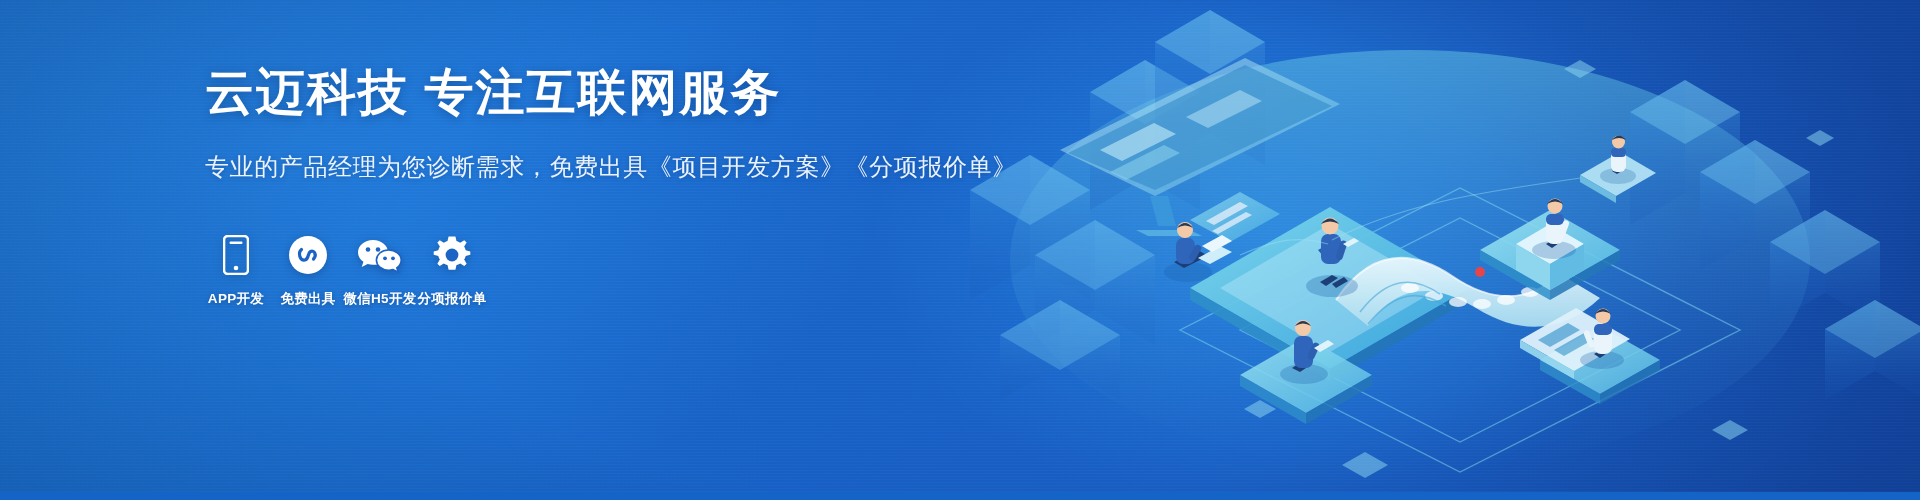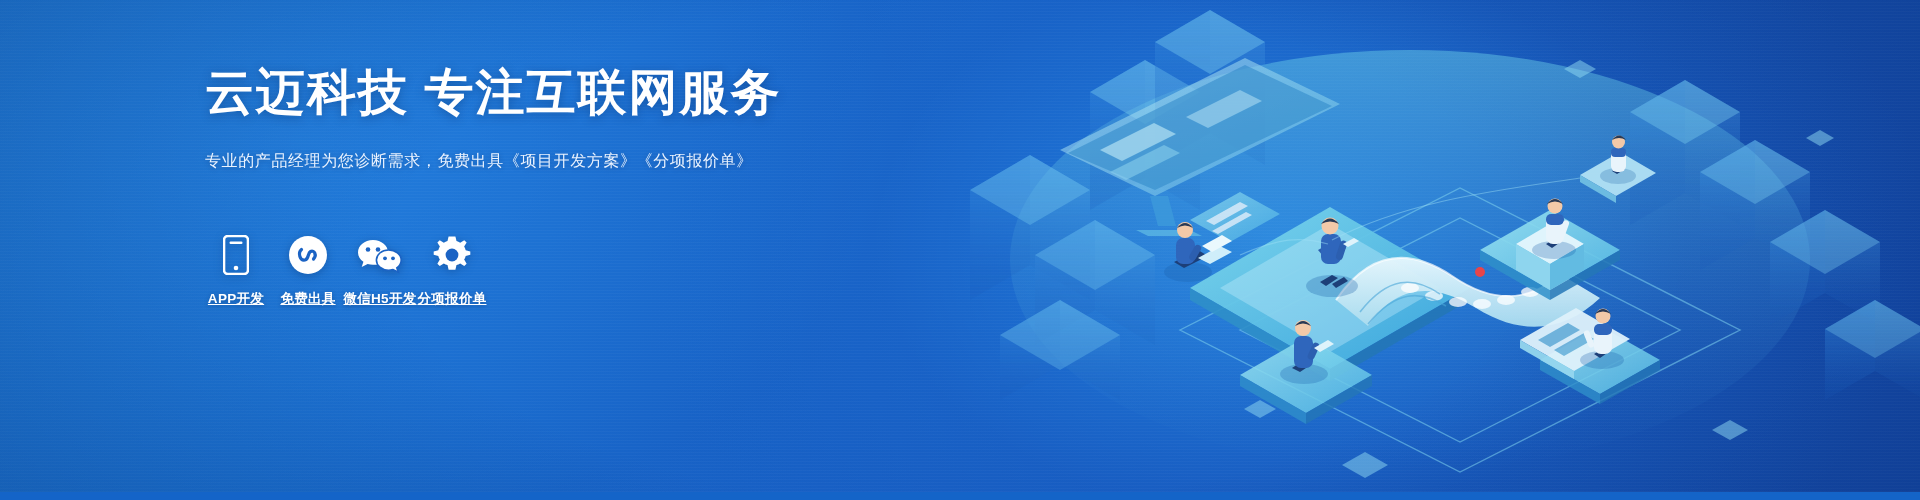--- a/index.html
+++ b/index.html
@@ -43,21 +43,21 @@
     font-size:49px;
     font-weight:bold;
     letter-spacing:2px;
     line-height:1.18;
     text-shadow:0 2px 10px rgba(3,38,90,0.35);
     white-space:nowrap;
   }
   #subcopy {
     margin-top:26px;
     color:#eaf3ff;
-    font-size:16px;
+    font-size:24px;
     line-height:1.62;
     letter-spacing:0.6px;
     font-weight:400;
     text-shadow:0 1px 5px rgba(3,38,90,0.30);
   }
   .subline { white-space:nowrap; }
 
   
   #services {
     position:absolute;
@@ -79,21 +79,20 @@
   }
   .svc-icon svg { display:block; filter:drop-shadow(0 2px 4px rgba(3,38,90,0.30)); }
   .svc-label {
     margin-top:12px;
     color:#ffffff;
     font-size:13.5px;
     font-weight:bold;
     white-space:nowrap;
     letter-spacing:0.3px;
     text-shadow:0 1px 4px rgba(3,38,90,0.35);
-    text-decoration:underline;
   }
 
   
   #art { position:absolute; right:0; top:0; width:980px; height:500px; z-index:10; }
   #art svg { display:block; }
 </style>
 </head>
 <body>
 
 <div id="banner">

